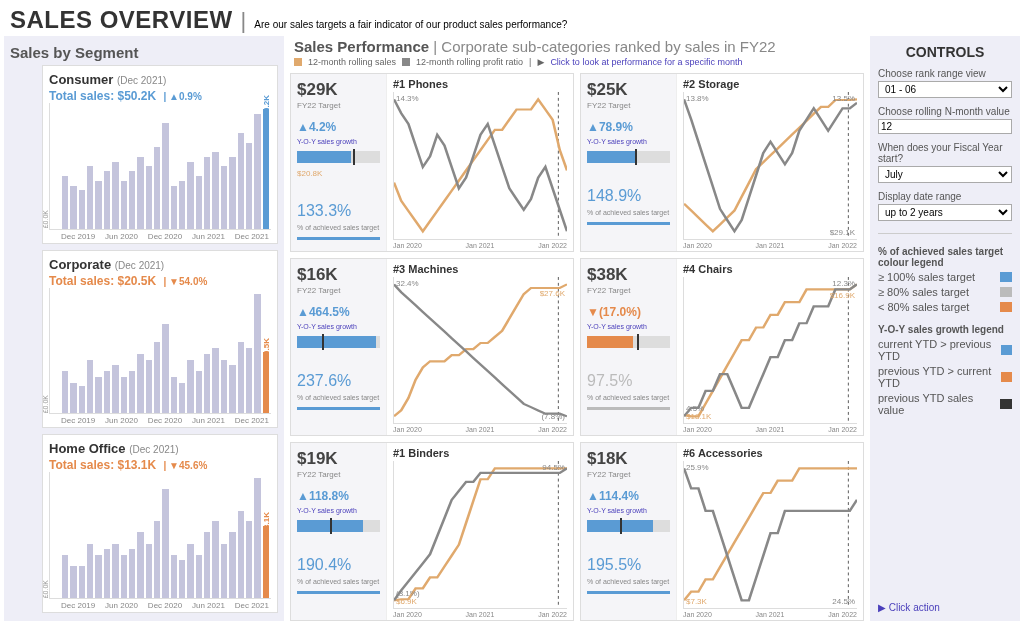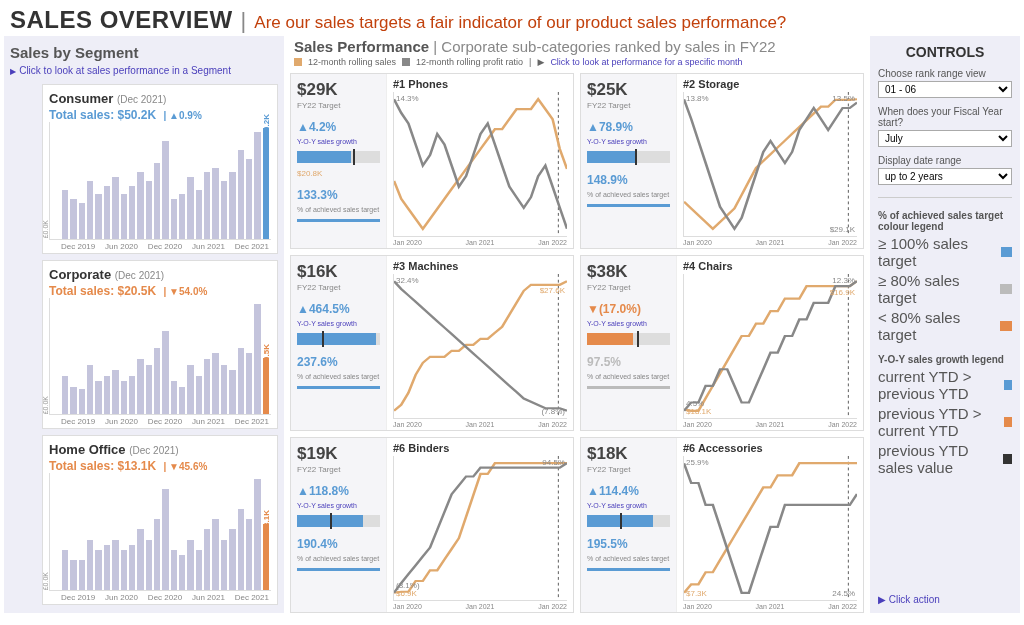--- a/index.html
+++ b/index.html
@@ -20,26 +20,26 @@
   align-items: baseline;
   gap: 8px;
 }
 .header h1 {
   font-size: 24px;
   font-weight: bold;
   color: #333;
   letter-spacing: 0.5px;
 }
 .header .divider { font-size: 22px; color: #888; font-weight: 300; }
-.header .subtitle { font-size: 17px; color: #c2410c; }
+.header .subtitle { font-size: 10px; color: #000000; }
 .main-row {
   display: flex;
   flex: 1;
   gap: 6px;
-  padding: 0 4px 12px 4px;
+  padding: 0 4px 4px 4px;
   overflow: hidden;
 }
 .left-panel {
   width: 280px;
   background: #eeeef7;
   padding: 8px 6px;
   display: flex;
   flex-direction: column;
   gap: 4px;
   overflow: hidden;
@@ -175,21 +175,21 @@
 .card-left .gbar .fill {
   height: 100%;
 }
 .card-left .gbar .tick {
   position: absolute;
   top: -2px;
   bottom: -2px;
   width: 2px;
   background: #333;
 }
-.card-left .achv { font-size: 12px; font-weight: bold; margin-top: 6px; }
+.card-left .achv { font-size: 16px; font-weight: normal; margin-top: 20px; }
 .card-left .achv-l { font-size: 7px; color: #888; }
 .card-left .gbar-achv {
   height: 3px;
   margin-top: 2px;
 }
 .card-right {
   flex: 1;
   padding: 4px 6px 2px 6px;
   display: flex;
   flex-direction: column;
@@ -229,42 +229,38 @@
 .ctrl label { font-size: 10px; color: #555; display: block; margin-bottom: 2px; }
 .ctrl select, .ctrl input {
   width: 100%;
   font-size: 10px;
   padding: 1px 2px;
   border: 1px solid #aaa;
   background: #fff;
 }
 .right-panel hr { border: none; border-top: 1px solid #ccc; margin: 4px 0; }
 .leg-title { font-size: 10px; font-weight: bold; color: #555; margin-bottom: 3px; }
-.leg-item { display: flex; justify-content: space-between; align-items: center; font-size: 15px; color: #555; margin-bottom: 3px; }
+.leg-item { display: flex; justify-content: space-between; align-items: center; font-size: 11px; color: #555; margin-bottom: 3px; }
 .leg-item .sw { width: 12px; height: 10px; }
 .click-action { color: #4a3fbb; font-size: 10px; display: flex; align-items: center; gap: 3px; margin-top: auto; }
 .grey-txt { color: #bbb; }
 </style>
 </head>
 <body>
 
 <div class="header">
   <h1>SALES OVERVIEW</h1>
   <span class="divider">|</span>
   <span class="subtitle">Are our sales targets a fair indicator of our product sales performance?</span>
 </div>
 
 <div class="main-row">
 
   <div class="left-panel">
     <div class="panel-title">Sales by Segment</div>
-    <div class="hint-row">
-      <span class="tri"></span>
-      <span>Click to look at sales performance in a Segment</span>
-    </div>
     <div id="segments-container" style="display: flex; flex-direction: column; gap: 6px; flex: 1 1 0%;">
         <div class="seg-card">
     <div class="seg-head">Consumer <span class="date">(Dec 2021)</span></div>
     <div class="seg-total blue">
       Total sales: <span class="val">$50.2K</span> <span class="delta">| ▲0.9%</span>
     </div>
     <div class="seg-chart">
       <span class="yaxis-lab" style="bottom:0">£0.0K</span>
       <div class="bar " style="height:44%"></div>
             <div class="bar " style="height:36%"></div>
@@ -552,21 +548,21 @@
       <div class="gbar">
         <div class="fill" style="width:80%;background:#5a9bd4"></div>
         <div class="tick" style="left:40%"></div>
       </div>
 
       <div class="achv blue">190.4%</div>
       <div class="achv-l">% of achieved sales target</div>
       <div class="gbar-achv" style="background:#5a9bd4"></div>
     </div>
     <div class="card-right">
-      <div class="card-title">#6 Binders</div>
+      <div class="card-title">#1 Binders</div>
       <div class="mini-chart">
         <svg viewBox="0 0 100 100" preserveAspectRatio="none">
           <line x1="95" y1="0" x2="95" y2="100" stroke="#333" stroke-width="0.5" stroke-dasharray="2,2"></line>
           <polyline points="0,95 4.166666666666666,94.25619834710744 8.333333333333332,94.25619834710744 12.5,86.81818181818181 16.666666666666664,86.81818181818181 20.833333333333336,79.3801652892562 25,79.3801652892562 29.166666666666668,71.94214876033058 33.33333333333333,64.50413223140495 37.5,57.06611570247934 41.66666666666667,42.190082644628106 45.83333333333333,27.31404958677686 50,12.43801652892563 54.166666666666664,12.43801652892563 58.333333333333336,5 62.5,5 66.66666666666666,5 70.83333333333334,5 75,5 79.16666666666666,5 83.33333333333334,5 87.5,5 91.66666666666666,5 95.83333333333334,5 100,5" fill="none" stroke="#e0a96d" stroke-width="1.5"></polyline>
           <polyline points="0,95 4.166666666666666,88.21917808219177 8.333333333333332,82.05479452054794 12.5,75.89041095890411 16.666666666666664,69.72602739726028 20.833333333333336,63.56164383561644 25,51.23287671232877 29.166666666666668,38.9041095890411 33.33333333333333,26.575342465753423 37.5,20.41095890410959 41.66666666666667,14.246575342465746 45.83333333333333,14.246575342465746 50,8.082191780821915 54.166666666666664,8.082191780821915 58.333333333333336,8.082191780821915 62.5,8.082191780821915 66.66666666666666,8.082191780821915 70.83333333333334,8.082191780821915 75,8.082191780821915 79.16666666666666,8.082191780821915 83.33333333333334,8.082191780821915 87.5,8.082191780821915 91.66666666666666,8.082191780821915 95.83333333333334,8.082191780821915 100,5" fill="none" stroke="#888" stroke-width="1.5"></polyline>
         </svg>
         <span class="lab" style="top:2px;right:2px;color:#888">94.5%</span>
               <span class="lab" style="bottom:10px;left:2px;color:#888">(3.1%)</span>
               <span class="lab" style="bottom:2px;left:2px;color:#e0a96d">$6.9K</span>
       </div>
@@ -615,20 +611,24 @@
   </div>
 
   <div class="right-panel">
     <h2>CONTROLS</h2>
 
     <div class="ctrl">
       <label>Choose rank range view</label>
       <select><option>01 - 06</option></select>
     </div>
     <div class="ctrl">
+      <label>Choose rolling N-month value</label>
+      <input type="text" value="12" style="">
+    </div>
+    <div class="ctrl">
       <label>When does your Fiscal Year start?</label>
       <select><option>July</option></select>
     </div>
     <div class="ctrl">
       <label>Display date range</label>
       <select><option>up to 2 years</option></select>
     </div>
 
     <hr>
 

